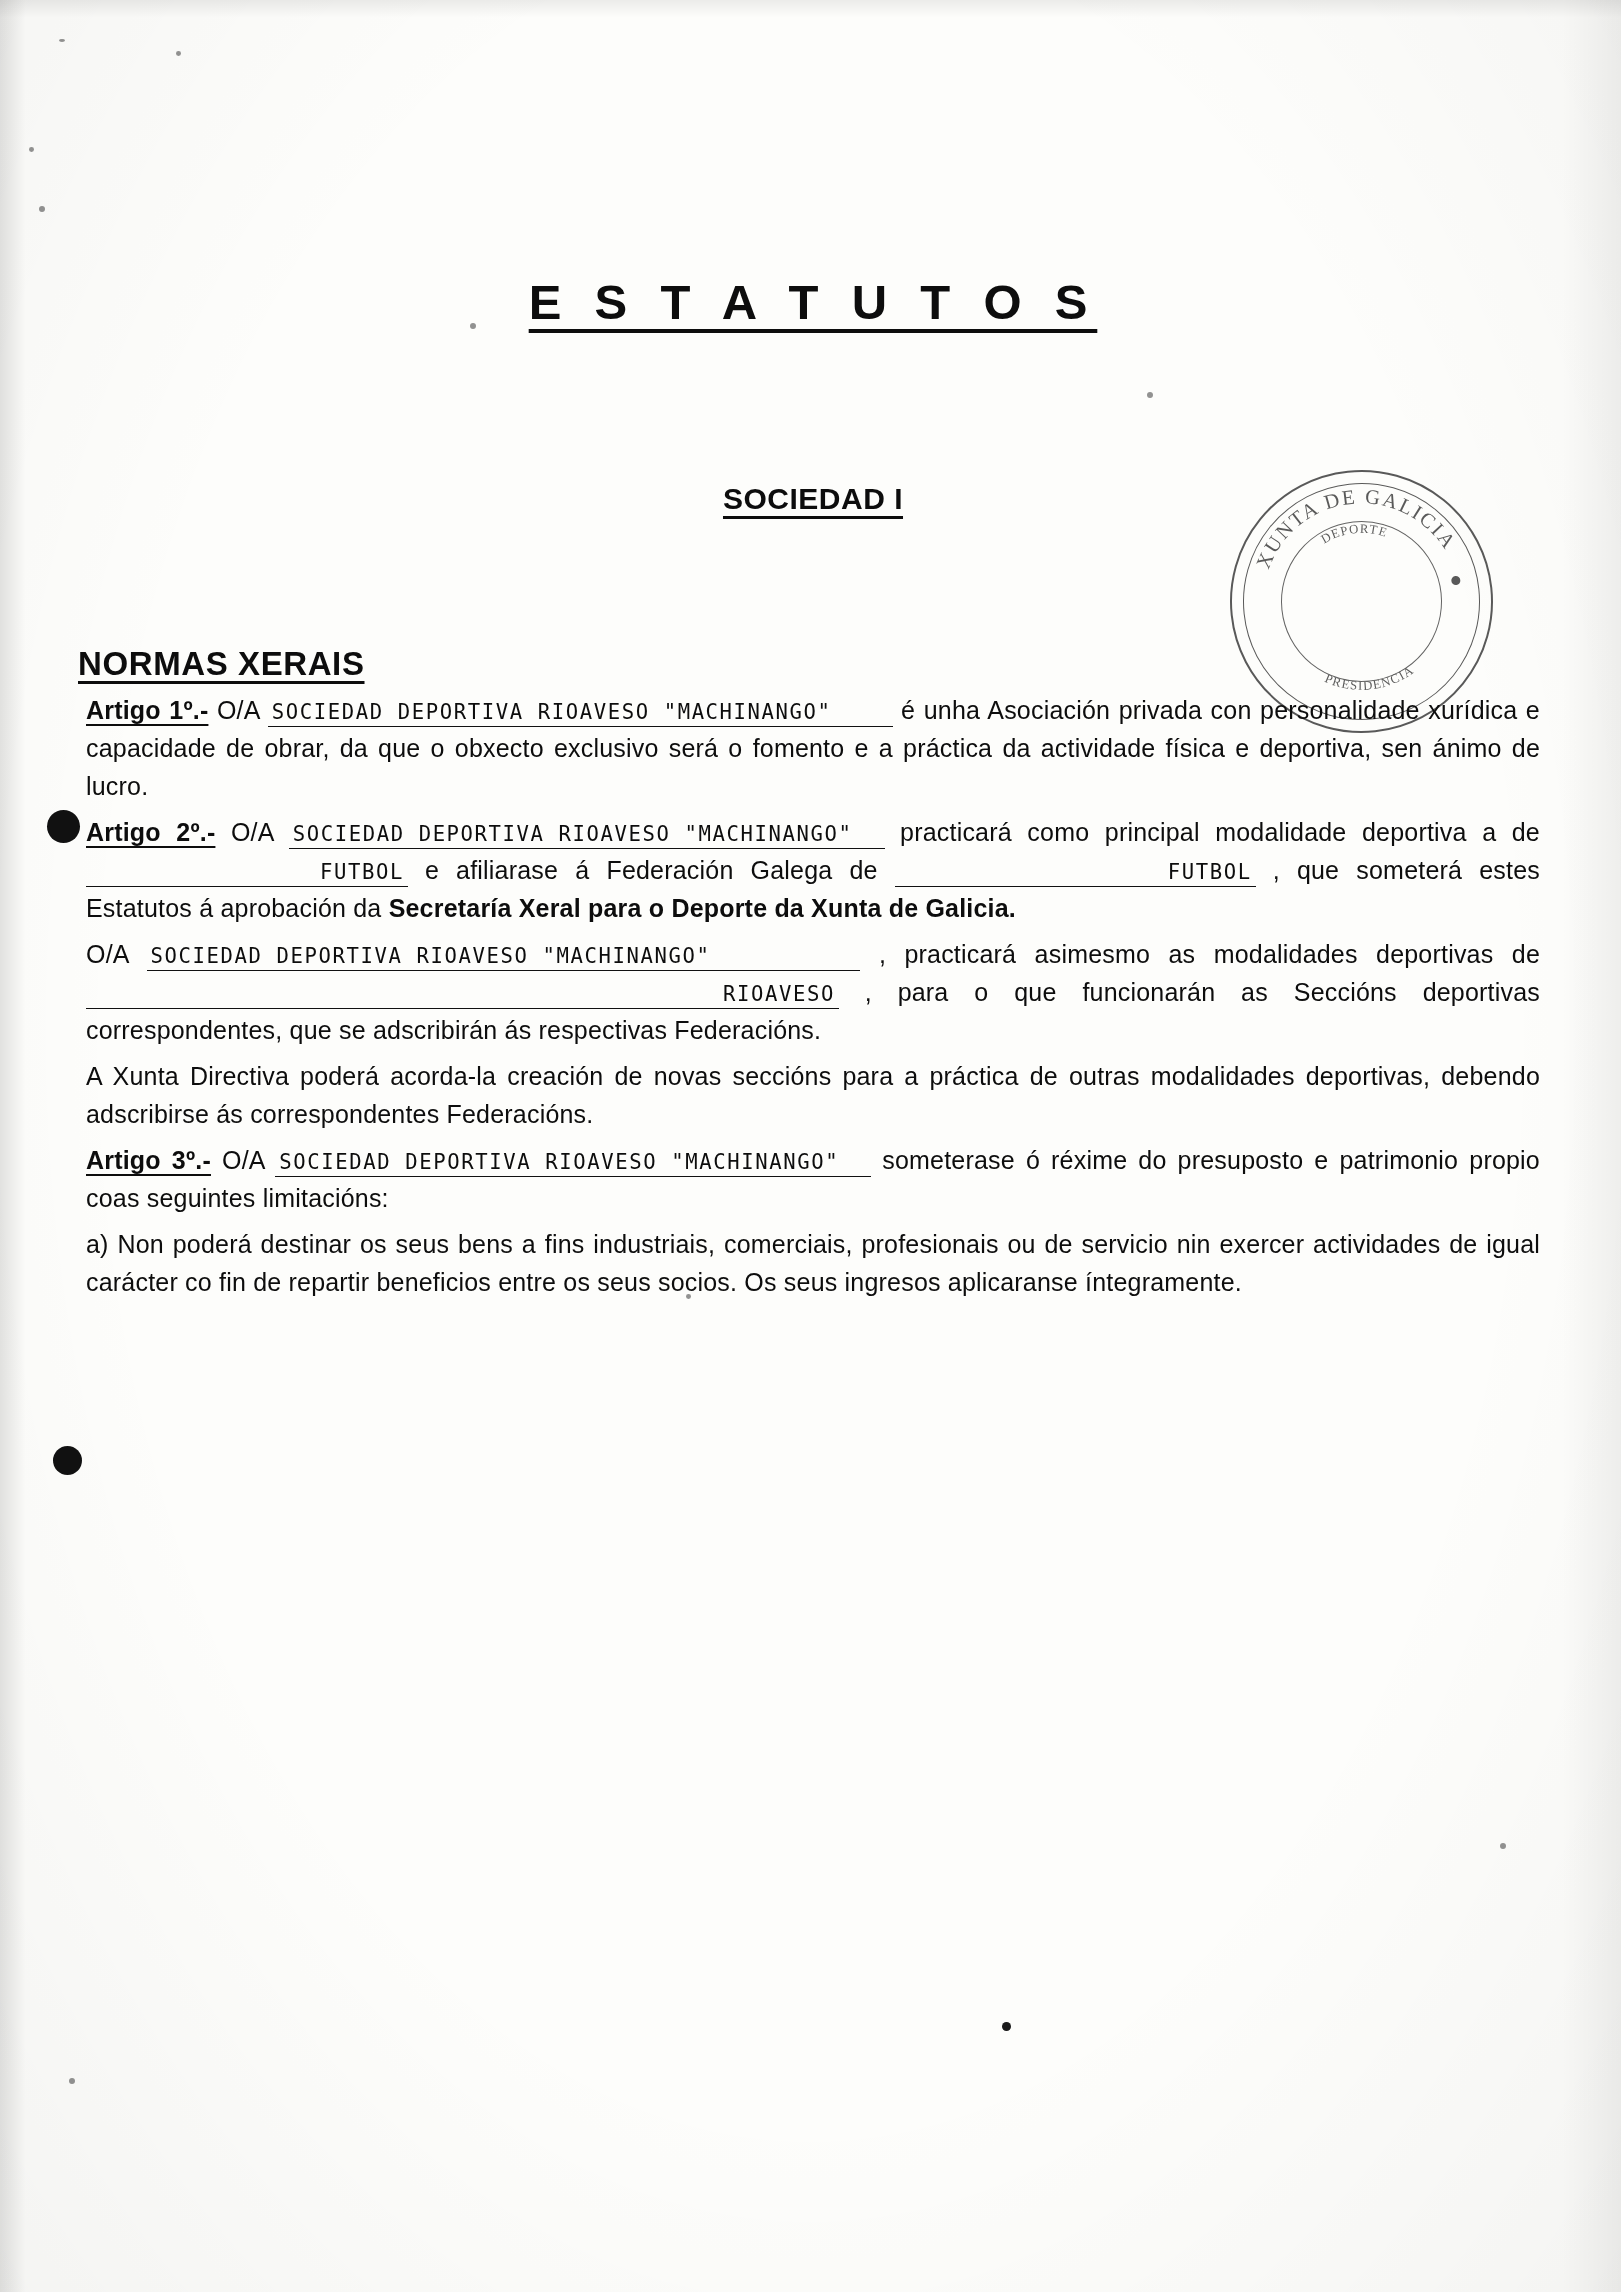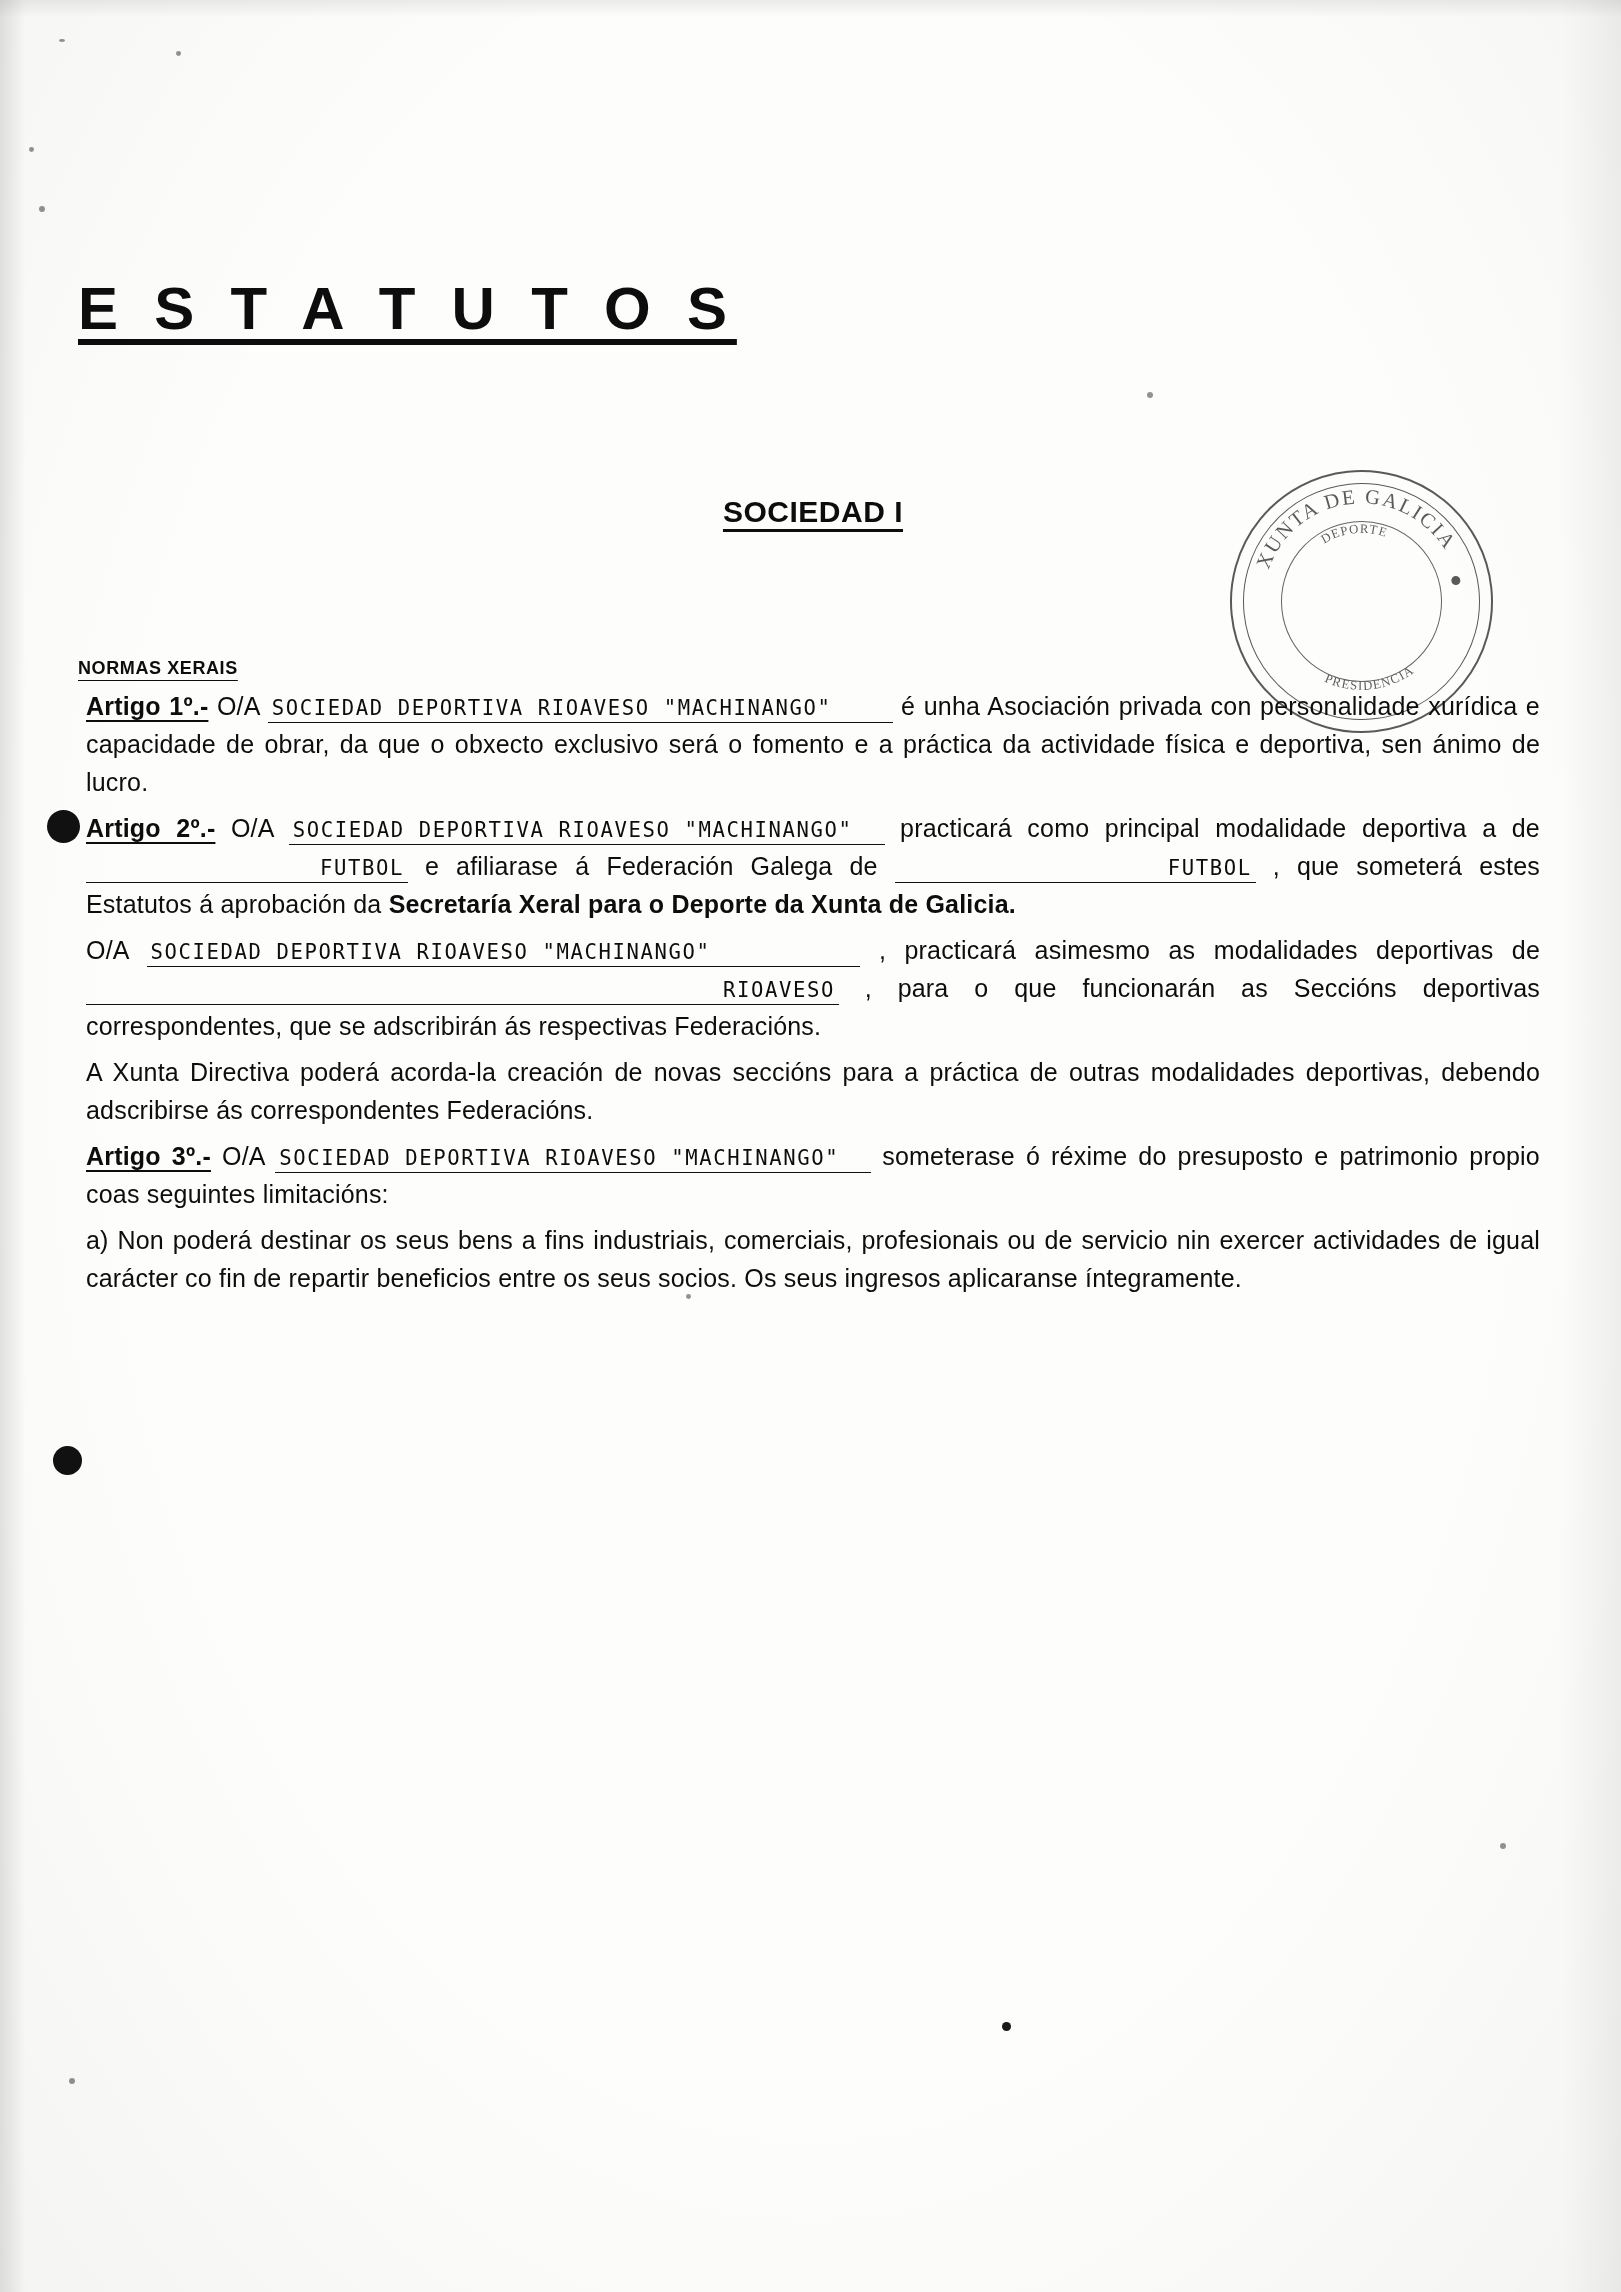--- a/index.html
+++ b/index.html
@@ -54,39 +54,40 @@
 
   .content {
     position: absolute;
     left: 78px;
     top: 0;
     width: 1470px;
   }
 
   
   .doc-title {
-    font-size: 60px;
+    text-align: center;
+    font-size: 49px;
     font-weight: bold;
     letter-spacing: 9.8px;
     margin-top: 274px;
     text-decoration: underline;
     text-underline-offset: 9.8px;
   }
   .chapter {
     text-align: center;
     font-size: 30px;
     font-weight: bold;
     margin-top: 152px;
     text-decoration: underline;
     text-underline-offset: 6.9px;
     letter-spacing: 0.5px;
   }
   .section-heading {
     margin-top: 129px;
-    font-size: 18px;
+    font-size: 33px;
     font-weight: bold;
     text-decoration: underline;
     text-underline-offset: 5.9px;
     letter-spacing: 0.6px;
   }
 
   
   p.body {
     font-size: 25px;
     line-height: 1.52;

